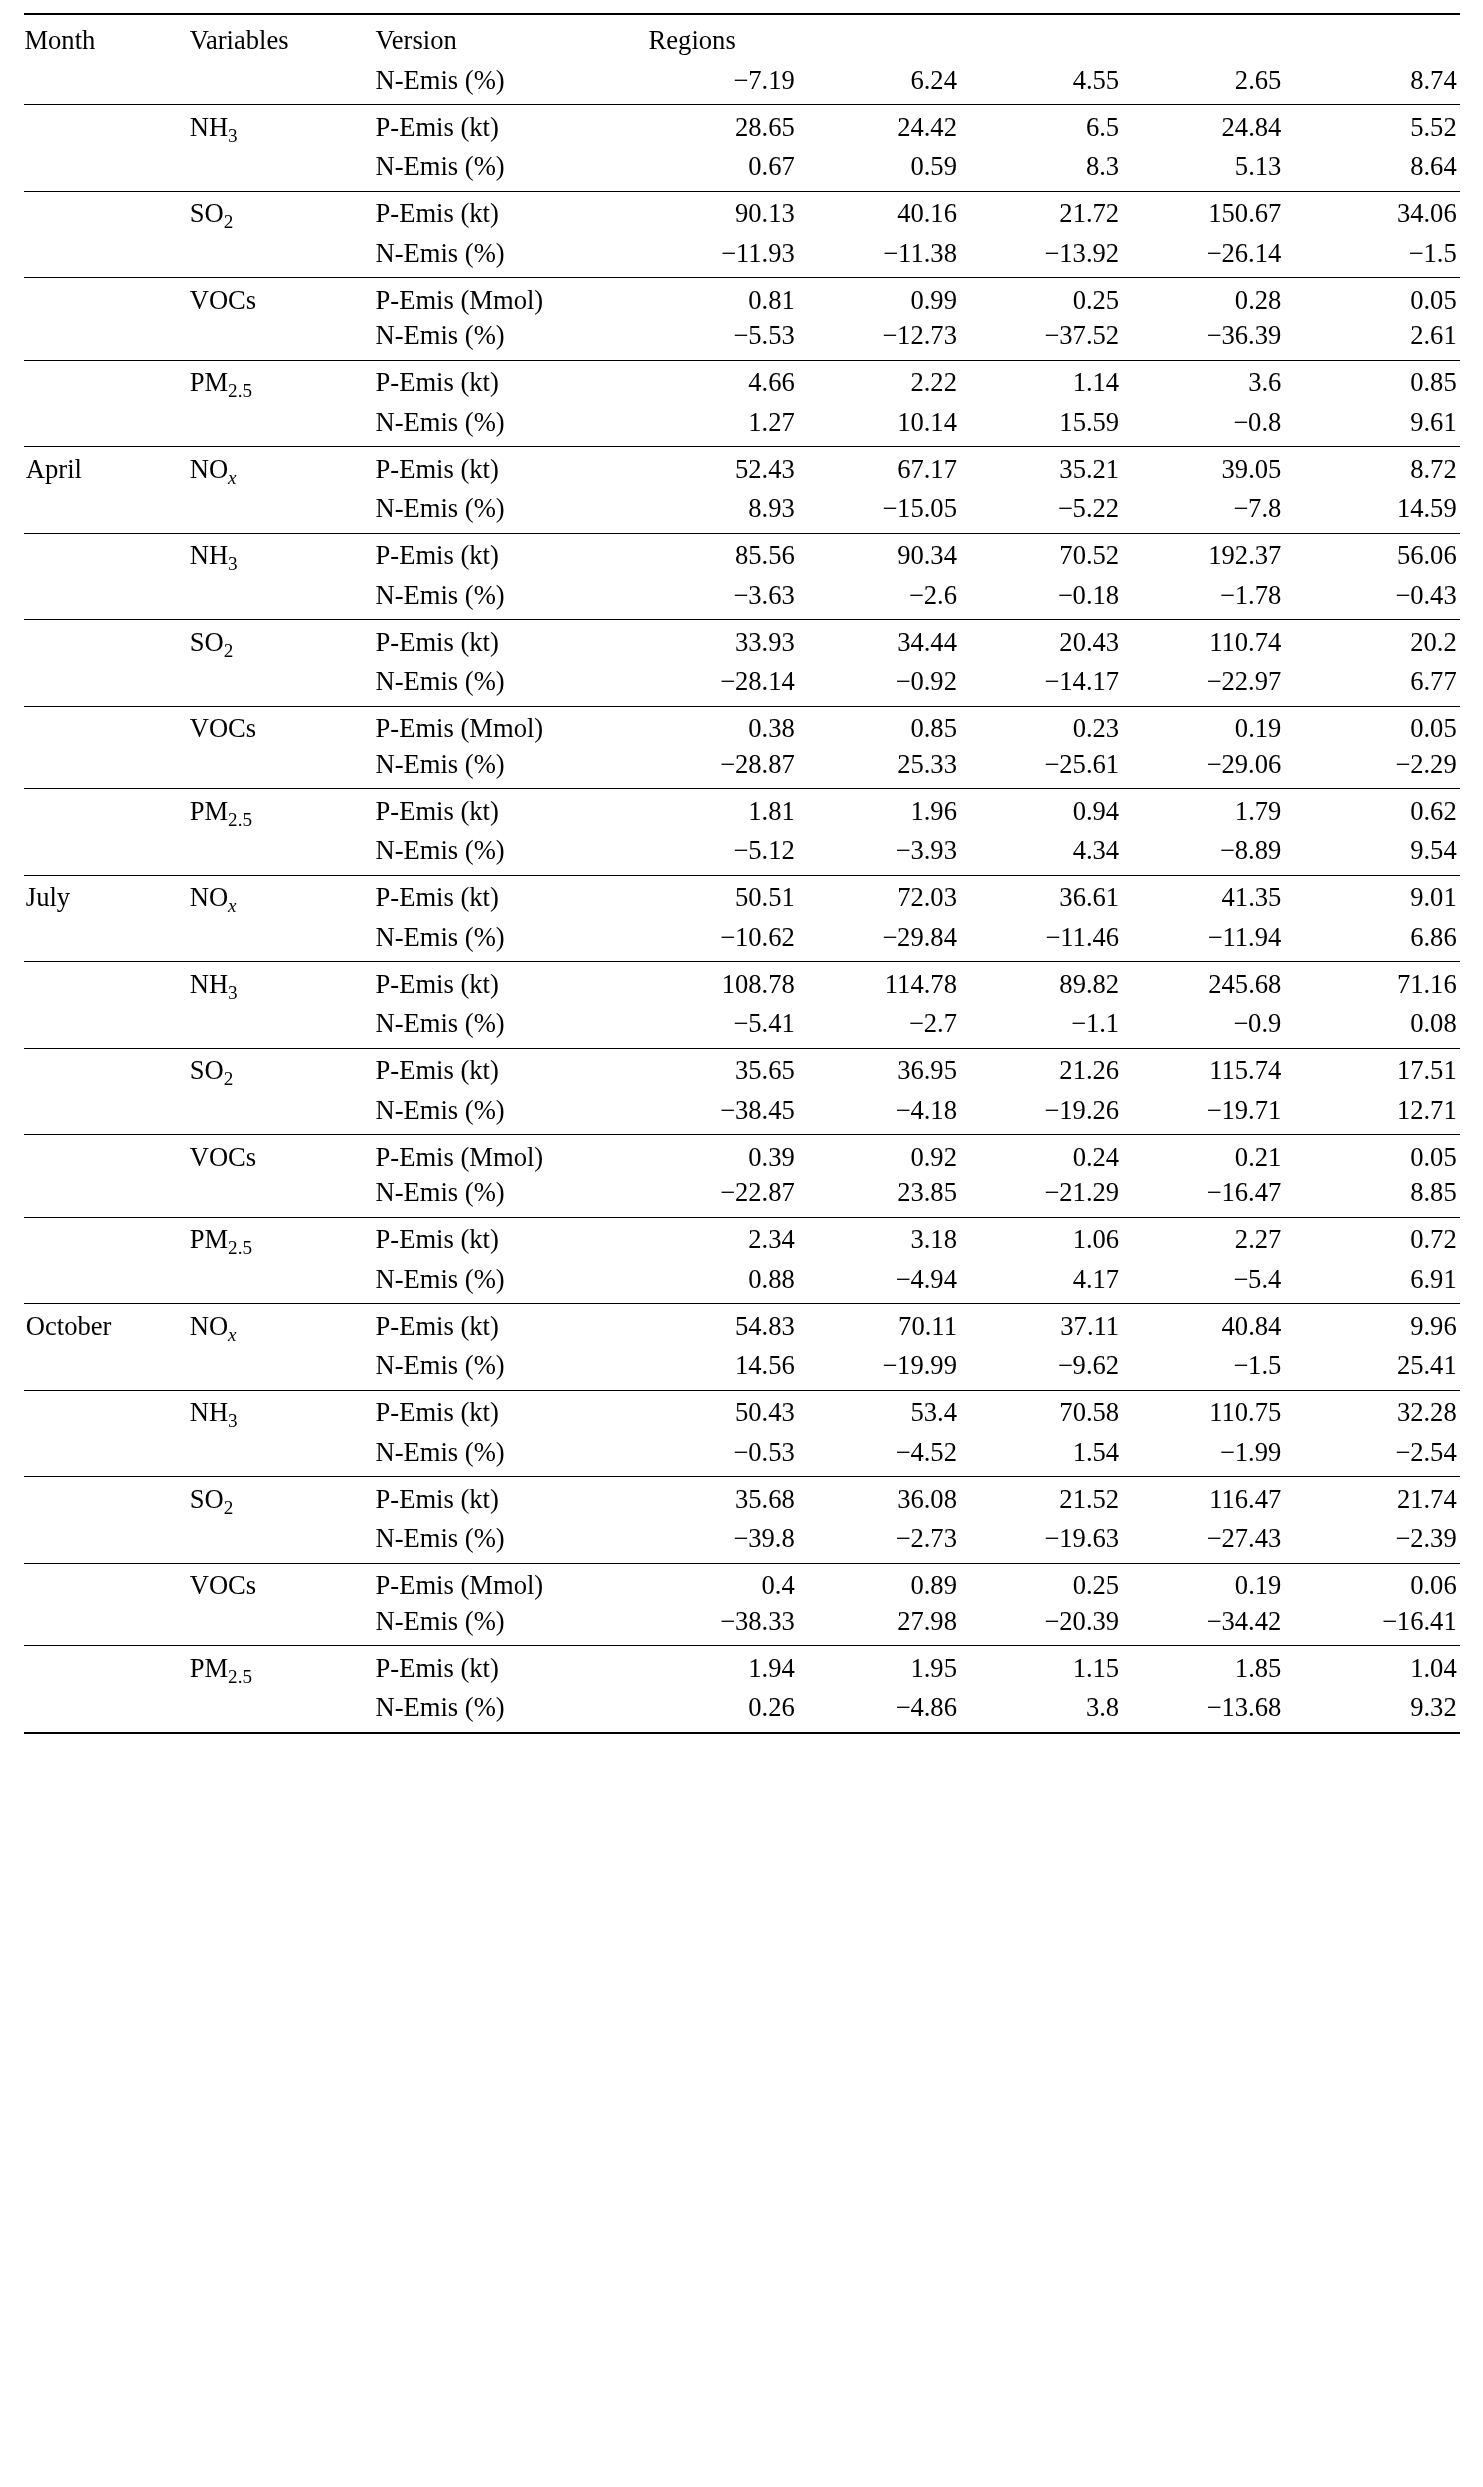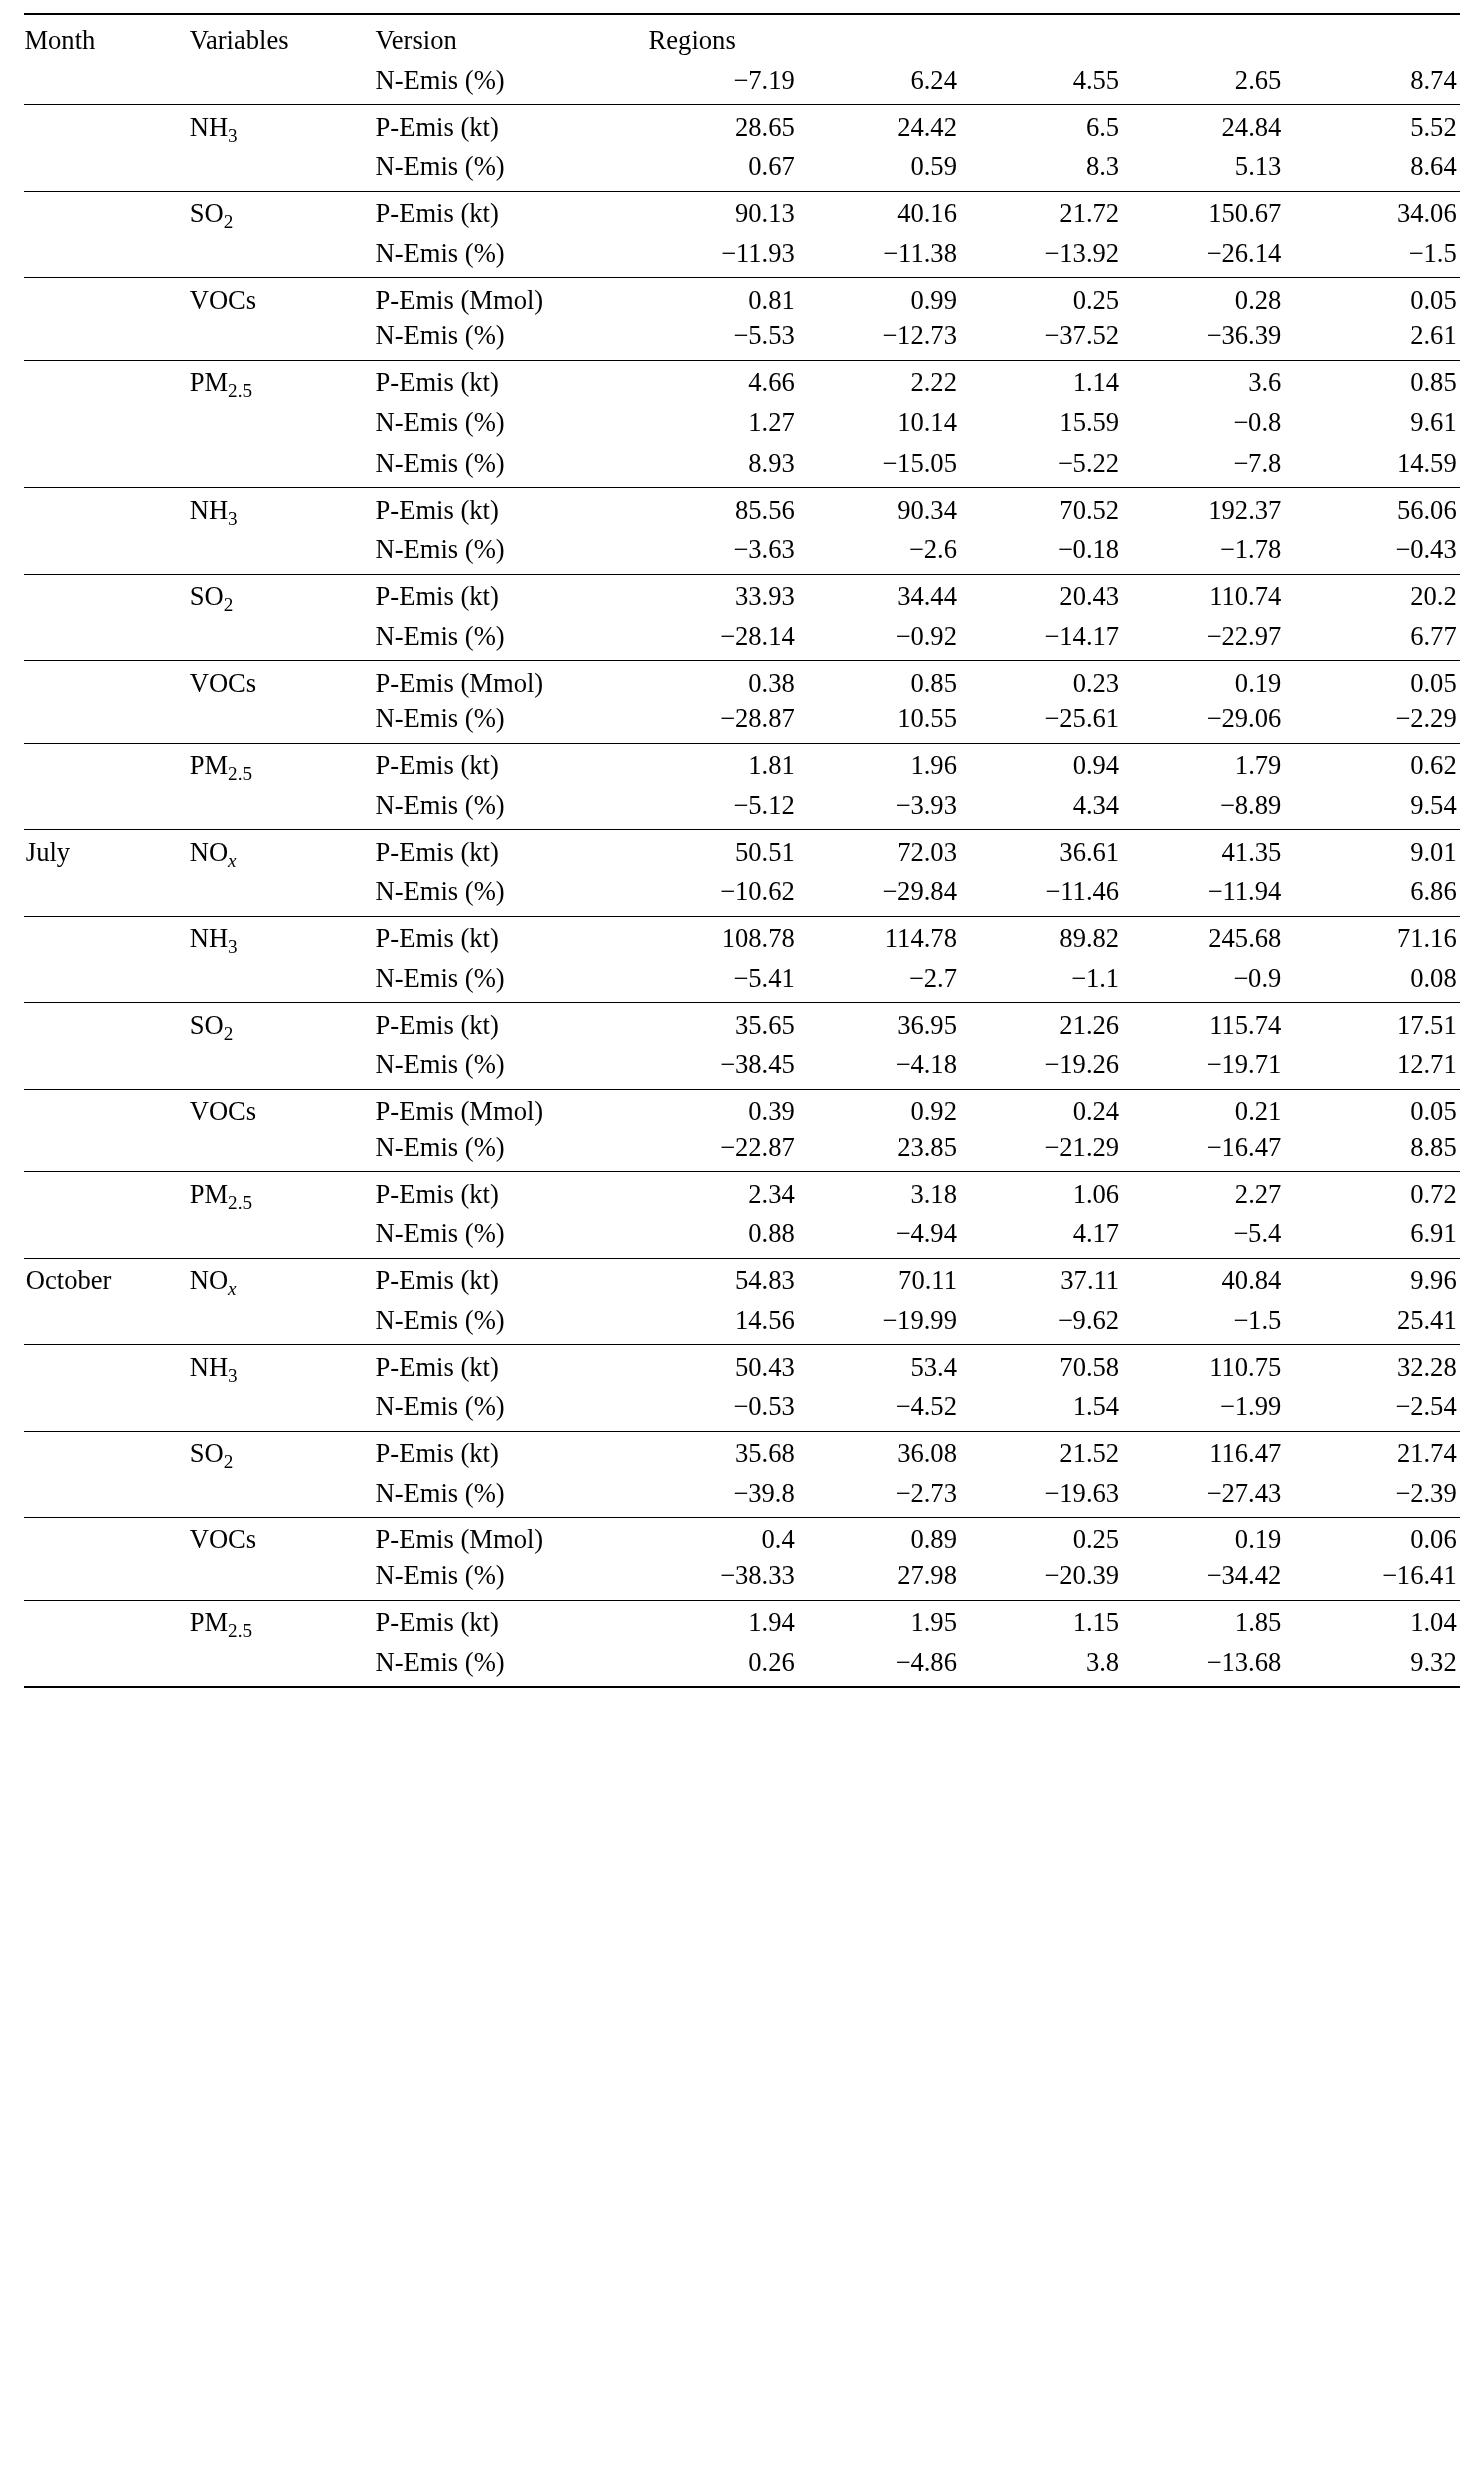--- a/index.html
+++ b/index.html
@@ -200,20 +200,30 @@
         <tr>
           <td class="month cellpad2"></td>
           <td class="var cellpad2"></td>
           <td class="ver cellpad2">N-Emis (%)</td>
           <td class="num cellpad2">1.27</td>
           <td class="num cellpad2">10.14</td>
           <td class="num cellpad2">15.59</td>
           <td class="num cellpad2">−0.8</td>
           <td class="num last cellpad2">9.61</td>
         </tr>
+        <tr class="sec-top">
+          <td class="month cellpad">April</td>
+          <td class="var cellpad">NO<sub><i>x</i></sub></td>
+          <td class="ver cellpad">P-Emis (kt)</td>
+          <td class="num cellpad">52.43</td>
+          <td class="num cellpad">67.17</td>
+          <td class="num cellpad">35.21</td>
+          <td class="num cellpad">39.05</td>
+          <td class="num last cellpad">8.72</td>
+        </tr>
         <tr>
           <td class="month cellpad2"></td>
           <td class="var cellpad2"></td>
           <td class="ver cellpad2">N-Emis (%)</td>
           <td class="num cellpad2">8.93</td>
           <td class="num cellpad2">−15.05</td>
           <td class="num cellpad2">−5.22</td>
           <td class="num cellpad2">−7.8</td>
           <td class="num last cellpad2">14.59</td>
         </tr>
@@ -265,21 +275,21 @@
           <td class="num cellpad">0.85</td>
           <td class="num cellpad">0.23</td>
           <td class="num cellpad">0.19</td>
           <td class="num last cellpad">0.05</td>
         </tr>
         <tr>
           <td class="month cellpad2"></td>
           <td class="var cellpad2"></td>
           <td class="ver cellpad2">N-Emis (%)</td>
           <td class="num cellpad2">−28.87</td>
-          <td class="num cellpad2">10.55</td>
+          <td class="num cellpad2">25.33</td>
           <td class="num cellpad2">−25.61</td>
           <td class="num cellpad2">−29.06</td>
           <td class="num last cellpad2">−2.29</td>
         </tr>
         <tr class="grp-top">
           <td class="month cellpad"></td>
           <td class="var cellpad">PM<sub>2.5</sub></td>
           <td class="ver cellpad">P-Emis (kt)</td>
           <td class="num cellpad">1.81</td>
           <td class="num cellpad">1.96</td>

